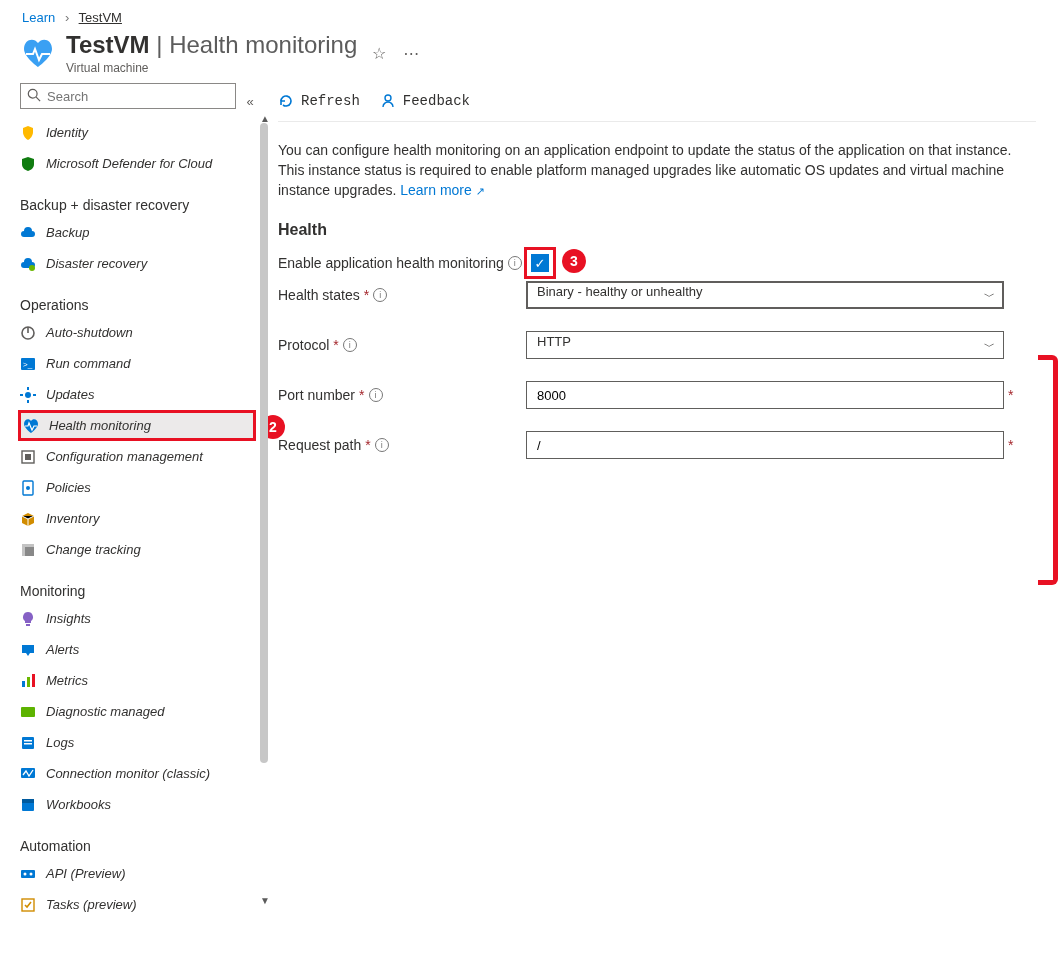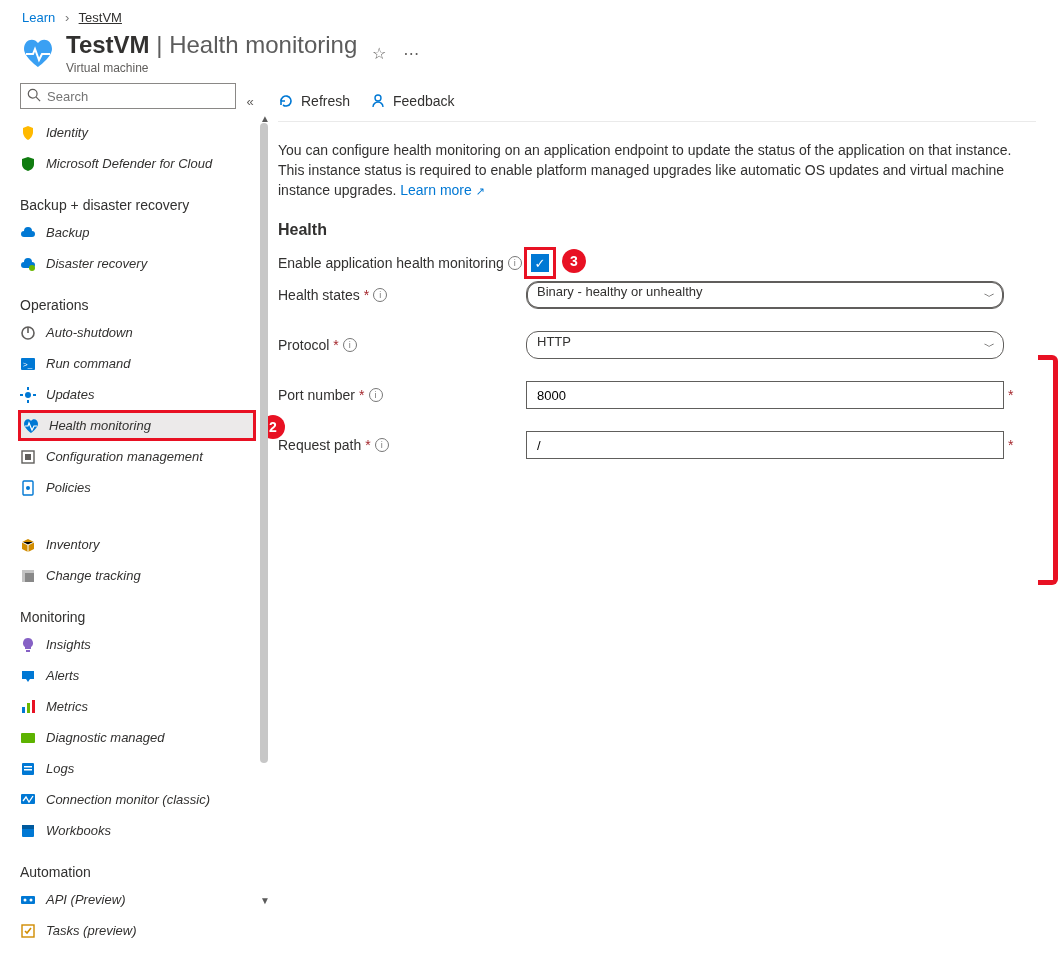--- a/index.html
+++ b/index.html
@@ -88,21 +88,21 @@
     display:flex;align-items:center;justify-content:center;
     font-weight:600;font-size:14px;
   }
 
   
   .main { flex:1; padding: 0 22px 60px 22px; position:relative; border-top:0; }
   .cmdbar {
     display:flex; gap:20px; padding: 16px 0 12px 0;
     border-bottom:1px solid #eaeaea; margin-bottom:18px;
   }
-  .cmdbtn { display:flex; align-items:center; gap:7px; cursor:pointer; color:#323130; font-size:14px;}
+  .cmdbtn { display:flex; align-items:center; gap:7px; cursor:pointer; color:#323130; font-size:14px;font-family:Liberation Mono, monospace;}
   .cmdbtn .ci { color:#0078d4; display:flex; }
 
   .intro { font-size:14px; line-height:20px; color:#323130; max-width:760px;}
   .intro a { cursor:pointer; }
   .intro .ext { font-size:11px; }
 
   .sect-title { font-weight:700; font-size:16px; margin-top:20px; margin-bottom:10px;}
 
   .form-row { display:flex; align-items:center; margin: 4px 0; min-height:28px;}
   .form-row.tall { margin: 22px 0;}
@@ -111,21 +111,21 @@
   .info-ic { width:14px;height:14px;border:1px solid #777;border-radius:50%;display:inline-flex;align-items:center;justify-content:center;font-size:9px;color:#777; cursor:help;}
 
   .fcontrol { flex:1; position:relative; display:flex; align-items:center;}
   .az-select, .az-input {
     width: 478px; height:28px;
     border:1px solid #605e5c;
     padding: 2px 26px 2px 10px;
     font-size:13px; background:#fff;
     position:relative;
   }
-  .az-select { cursor:pointer;border-radius:12px; }
+  .az-select { cursor:pointer; }
   .az-select .chev { position:absolute; right:8px; top:7px; font-size:11px; color:#323130;}
   .az-select.thick { border-width:1px; box-shadow: inset 0 0 0 1px #605e5c;}
   .trail-req { color:#a4262c; margin-left:4px; font-size:14px;}
 
   .az-check-wrap { position:relative; width:28px;height:28px; display:flex;align-items:center;justify-content:center;}
   .az-check {
     width:18px;height:18px;background:#0078d4;border:1px solid #0078d4;
     display:flex;align-items:center;justify-content:center;color:#fff;font-size:13px;
   }
   .highlight-frame { position:absolute; inset:-2px; border:3px solid #e81123;}
@@ -269,21 +269,21 @@
         </li>
         <li class="side-item" style="position: relative;">
           <span class="icn">
             <svg width="16" height="16" viewBox="0 0 16 16">
               <rect x="3" y="1" width="10" height="14" rx="1" fill="none" stroke="#0078d4" stroke-width="1.4"></rect>
               <circle cx="8" cy="8" r="2" fill="#0078d4"></circle>
             </svg>
           </span>
           <span class="lbl">Policies</span>
         </li>
-        <li class="side-item" style="position: relative; margin-top: 26px;">
+        <li class="side-item" style="position: relative;">
           <span class="icn">
             <svg width="16" height="16" viewBox="0 0 16 16">
               <path d="M2 5l6-3 6 3v7l-6 3-6-3z" fill="#d18c00"></path>
               <path d="M2 5l6 3 6-3M8 8v7" stroke="#fff" stroke-width="1"></path>
             </svg>
           </span>
           <span class="lbl">Inventory</span>
         </li>
         <li class="side-item" style="position: relative;">
           <span class="icn">

